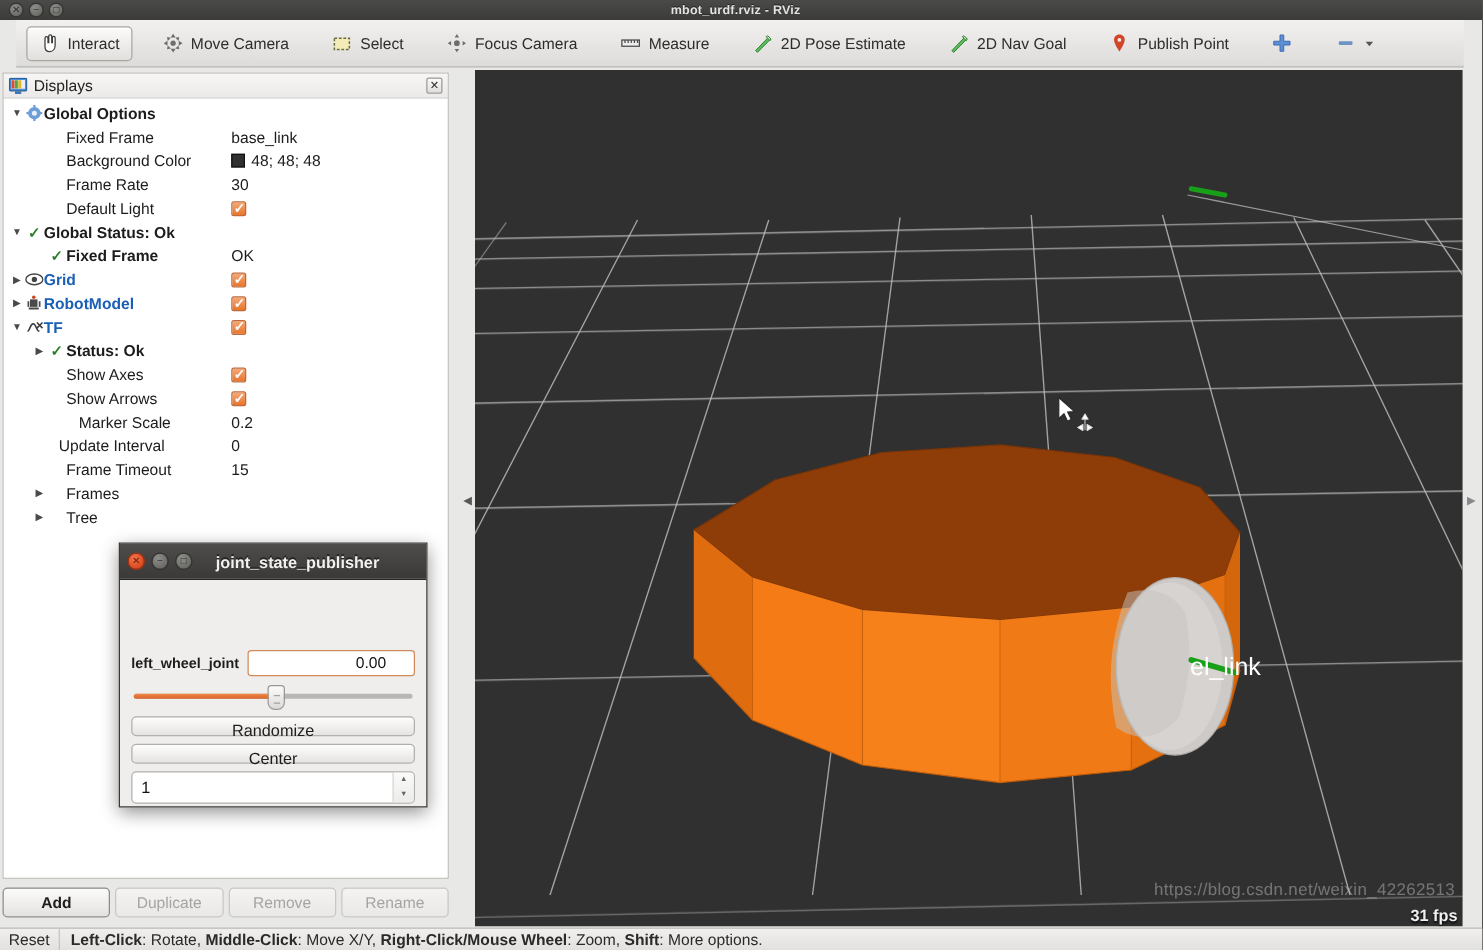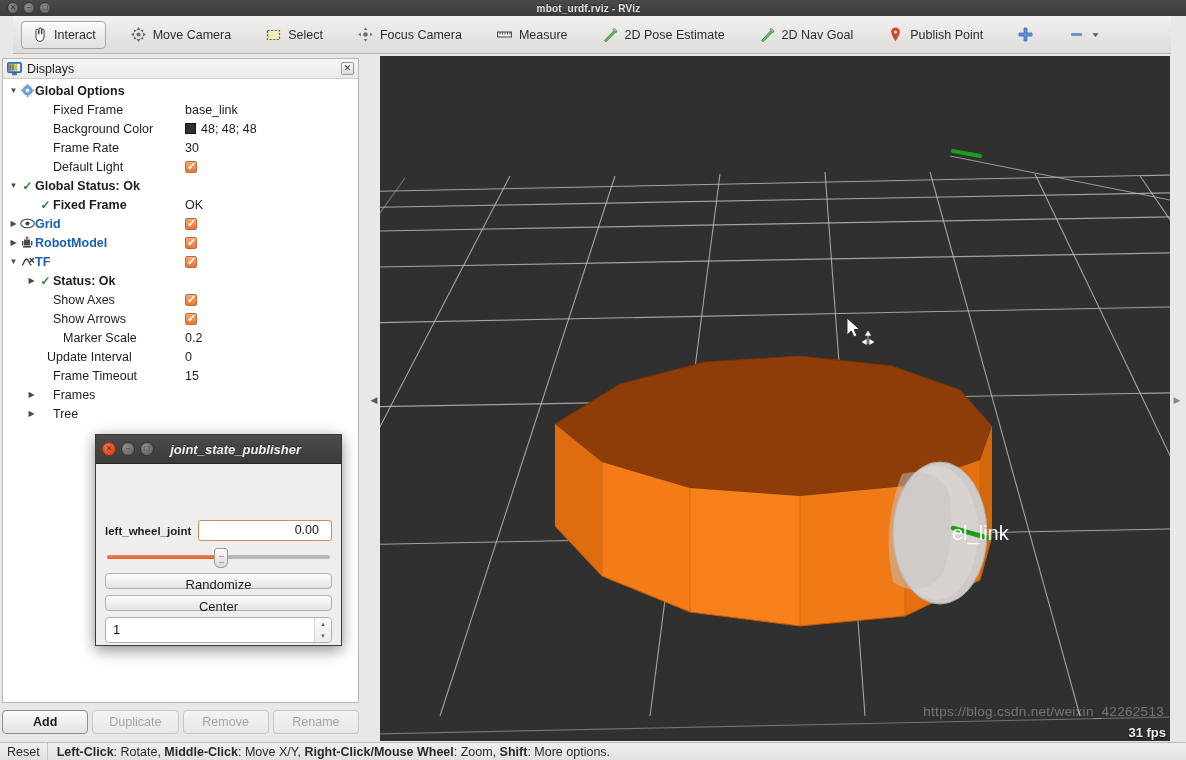--- a/index.html
+++ b/index.html
@@ -153,31 +153,30 @@
     background: linear-gradient(to bottom, #4e4d4b 0%, #3a3937 100%);
     display: flex; align-items: center; padding-left: 6px; gap: 5px;
     border-bottom: 1px solid #262624;
   }
   .jsp-title .wbtn { width: 14px; height: 14px; }
   .jsp-title .wbtn.close {
     background: radial-gradient(circle at 35% 30%, #f2734a, #cf3b12);
     border-color: #a33010;
   }
   .jsp-title .jtitle {
-    flex: 1; text-align: right; color: #f2f1f0; font-size: 13px;
-    font-weight: bold; margin-right: 40px; white-space: nowrap;
+    flex: 1; text-align: center; color: #f2f1f0; font-size: 13px;
+    font-weight: bold; margin-right: 24px; white-space: nowrap;
     text-shadow: 0 -1px 0 #232321;
-    font-style: italic;
   }
   .jsp-body { padding: 8px 9px 9px 9px; display: flex; flex-direction: column; gap: 6px; margin-top: 48px; }
   .jrow { display: flex; align-items: center; gap: 7px; }
   .jlabel { font-size: 11.5px; font-weight: bold; color: #1d1d1d; white-space: nowrap; }
   .jfield {
     flex: 1; height: 21px; background: #fff; border: 1px solid #d08a5c;
-    border-radius: 3px; text-align: right; padding-right: 12px;
+    border-radius: 3px; text-align: right; padding-right: 22px;
     font-size: 12.5px; line-height: 19px; color: #111;
   }
   .jslider { position: relative; height: 20px; width: 100%; }
   .jslider .track {
     position: absolute; left: 2px; right: 2px; top: 8px; height: 4px;
     border-radius: 2px; background: #b9b7b4;
   }
   .jslider .fill {
     position: absolute; left: 2px; width: 51%; top: 8px; height: 4px;
     border-radius: 2px; background: linear-gradient(to bottom, #f08a4a, #d9622a);

